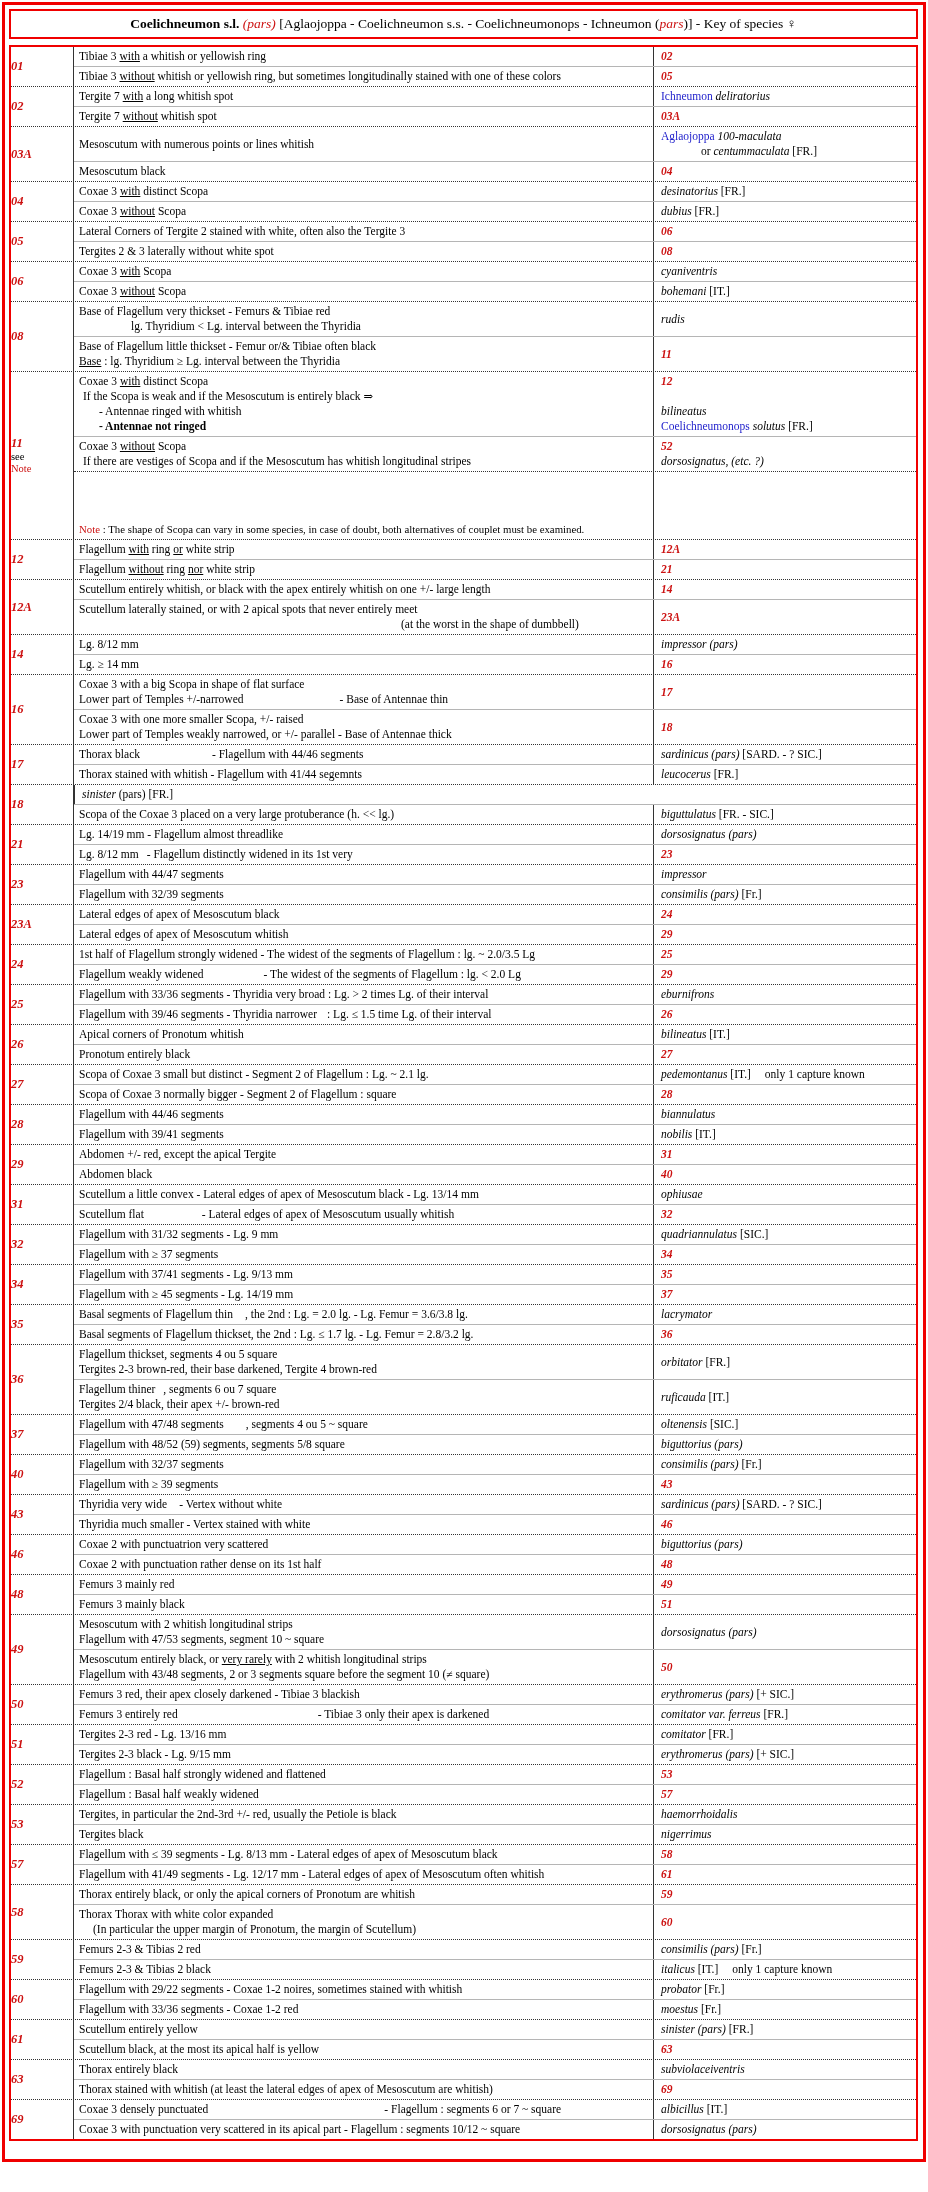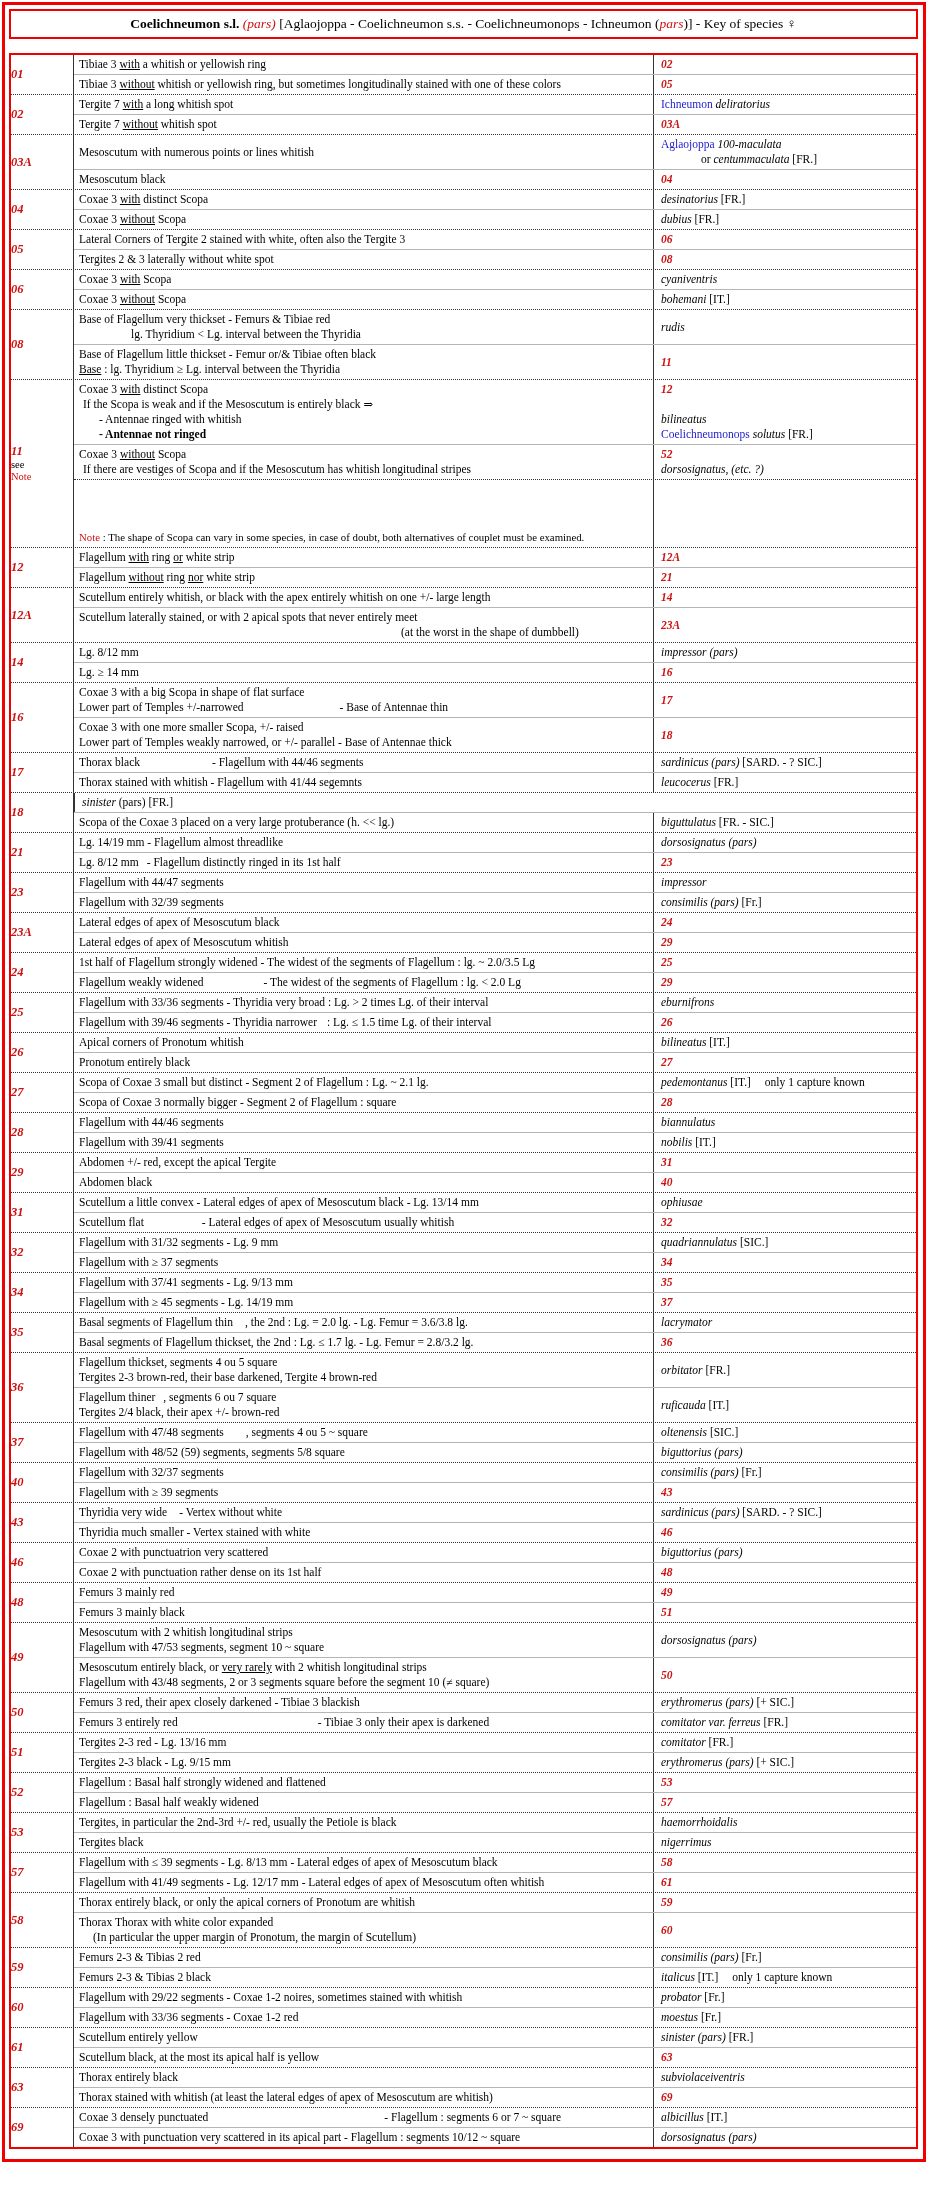--- a/index.html
+++ b/index.html
@@ -1,18 +1,18 @@
 <!DOCTYPE html>
 <html><head>
 <meta charset="utf-8">
 <style>
   html,body{margin:0;padding:0;background:#fff;}
   body{width:928px;font-family:"Liberation Serif","DejaVu Serif",serif;color:#000;}
   .frame{margin:2px;border:3px solid #f00000;padding:4px 5px 6px 4px;min-height:2160px;box-sizing:border-box;}
-  .hdrbox{border:2px solid #f00000;text-align:center;padding:5px 2px;font-size:13.5px;margin-bottom:14px;}
+  .hdrbox{border:2px solid #f00000;text-align:center;padding:5px 2px;font-size:13.5px;margin-bottom:6px;}
   .hdrbox .b{font-weight:bold;}
   .keytable{border:2px solid #f00000;}
   .couplet{display:flex;align-items:stretch;}
   .couplet + .couplet{border-top:1px dotted #333;}
   .numcell{width:62px;flex:0 0 62px;border-right:1px solid #333;display:flex;flex-direction:column;justify-content:center;align-items:flex-start;color:#cc1111;font-weight:bold;font-style:italic;font-size:12.5px;}
   .numcell .xtra{font-weight:normal;font-style:normal;font-size:10.5px;color:#000;line-height:12px;}
   .numcell .xtra.rd{color:#cc1111;}
   .cbody{flex:1;display:flex;flex-direction:column;min-width:0;}
   .alt{display:flex;align-items:stretch;flex:1;}
   .alt + .alt{border-top:1px solid #b5b5b5;}
@@ -387,21 +387,21 @@
           <div class="alt">
             <div class="tcell">
               <div class="line"><span>Lg. 14/19 mm - Flagellum almost threadlike</span></div>
             </div>
             <div class="rcell">
               <div class="line"><span class="sp">dorsosignatus (pars)</span></div>
             </div>
           </div>
           <div class="alt">
             <div class="tcell">
-              <div class="line"><span>Lg. 8/12 mm</span><span class="gap" style="width: 8px;"></span><span>- Flagellum distinctly ringed in its 1st half</span></div>
+              <div class="line"><span>Lg. 8/12 mm</span><span class="gap" style="width: 8px;"></span><span>- Flagellum distinctly widened in its 1st very</span></div>
             </div>
             <div class="rcell">
               <div class="line"><span class="ptr">23</span></div>
             </div>
           </div>
         </div>
       </div>
       <div class="couplet">
         <div class="numcell">
           <span>23</span>

